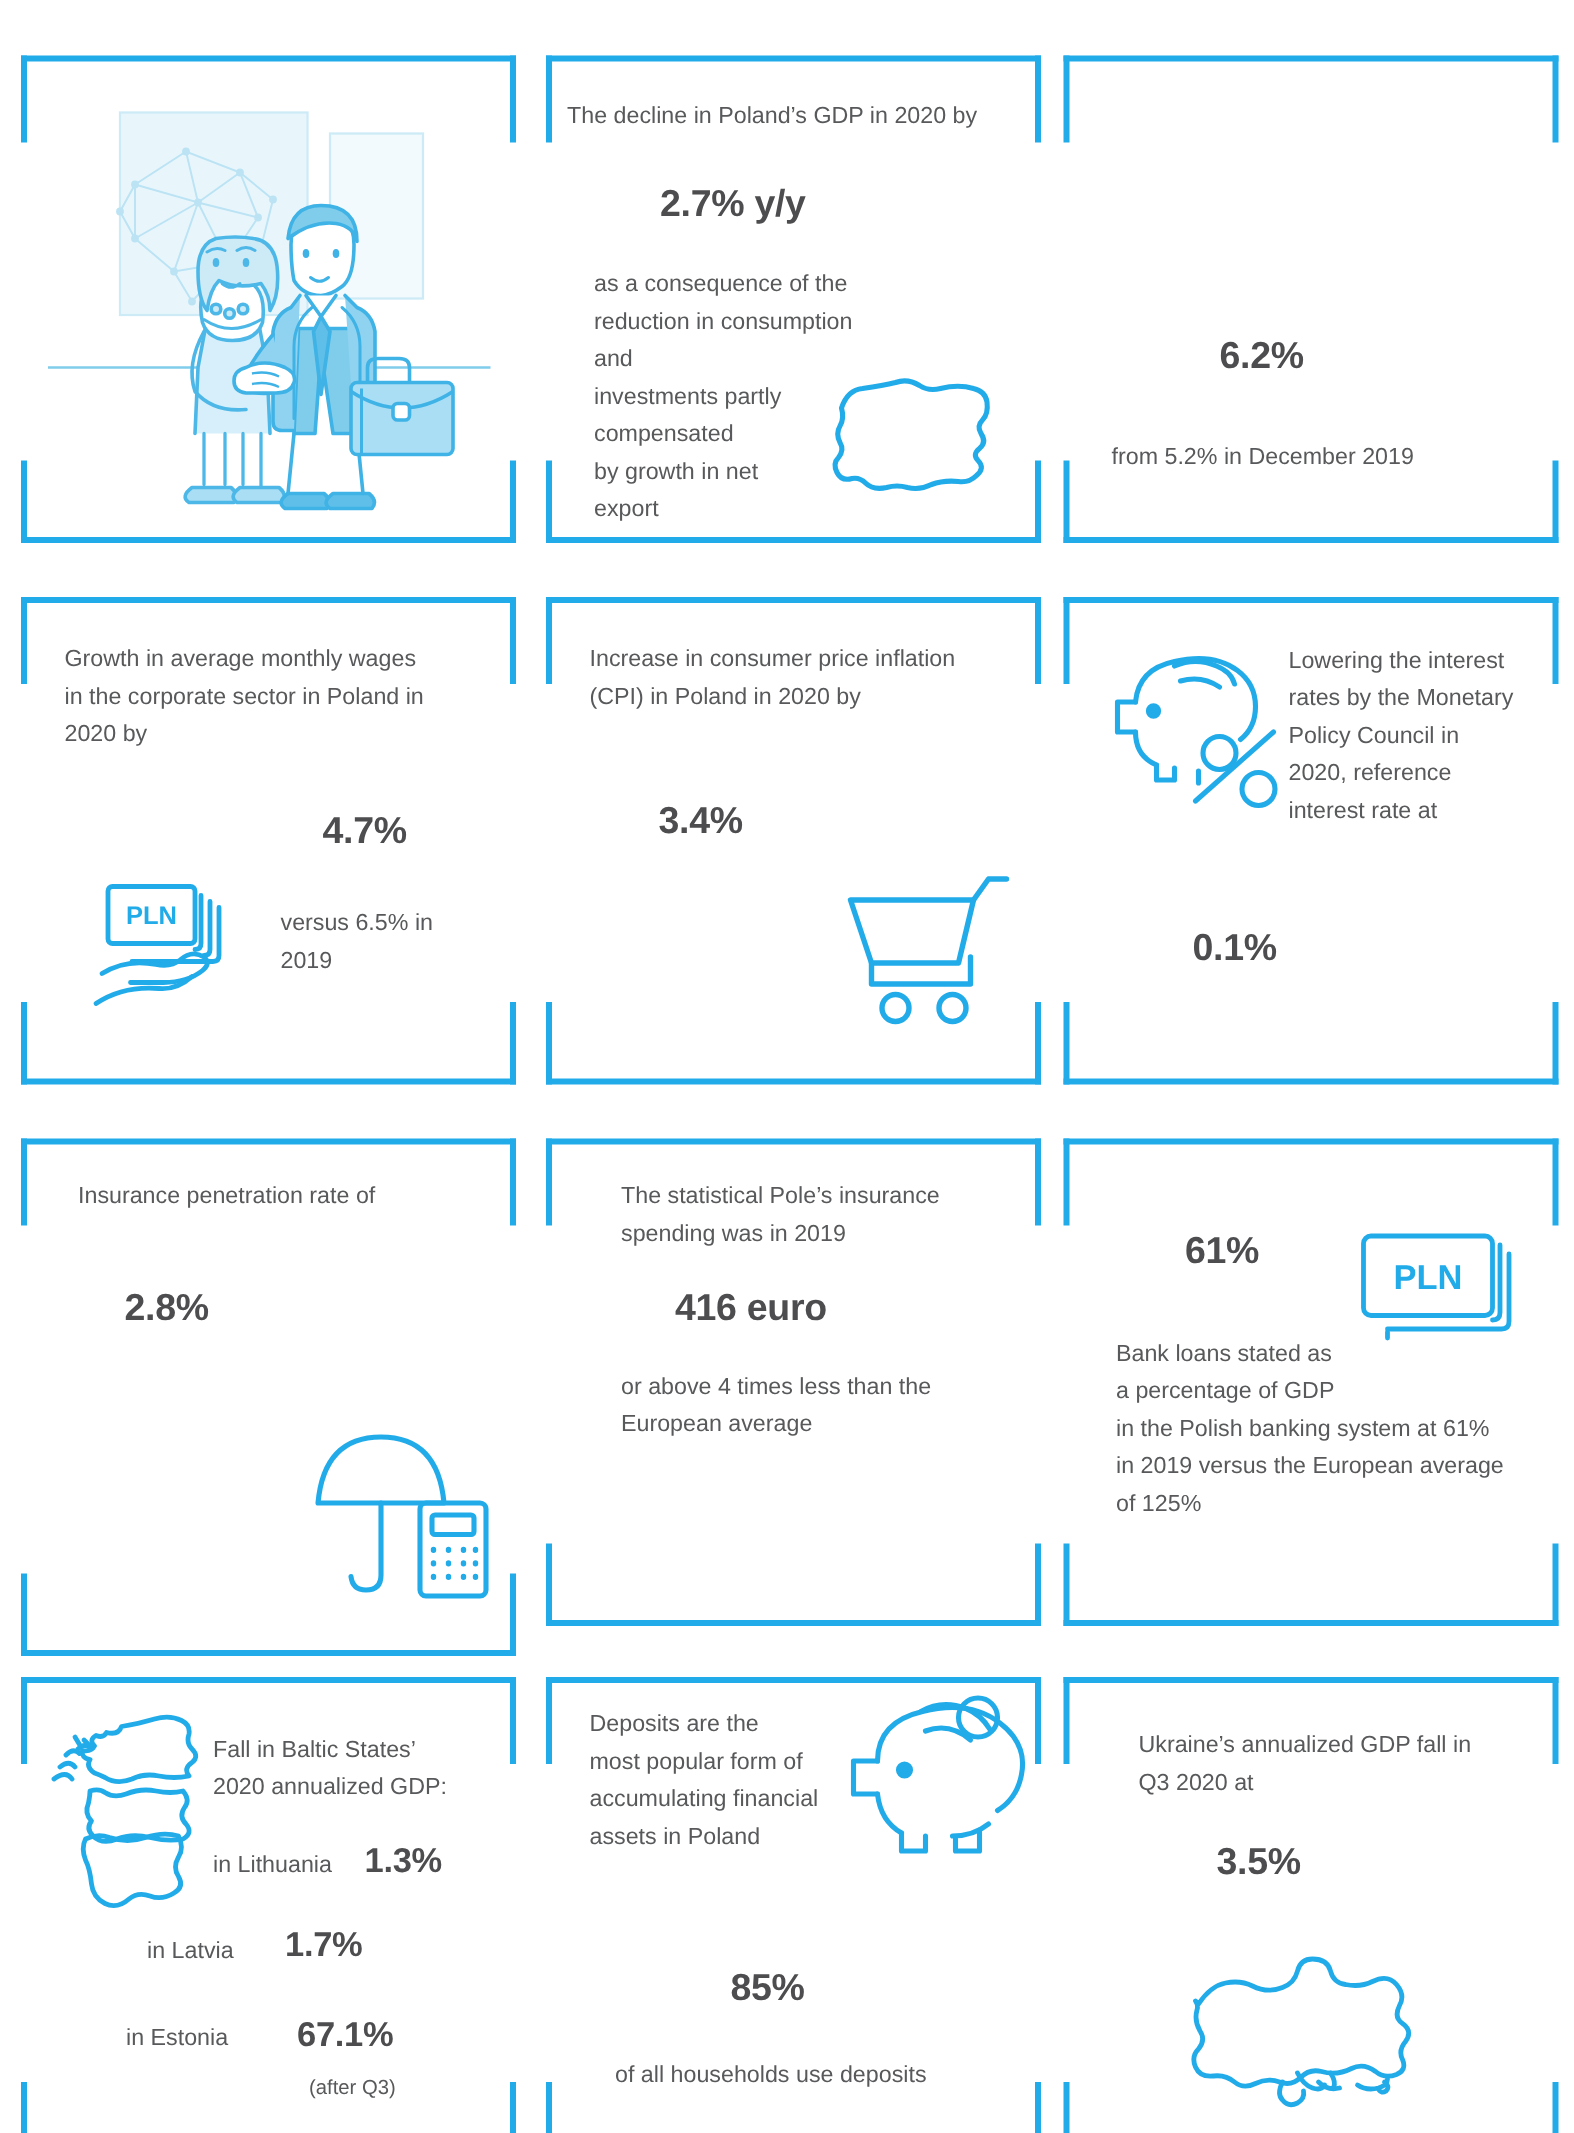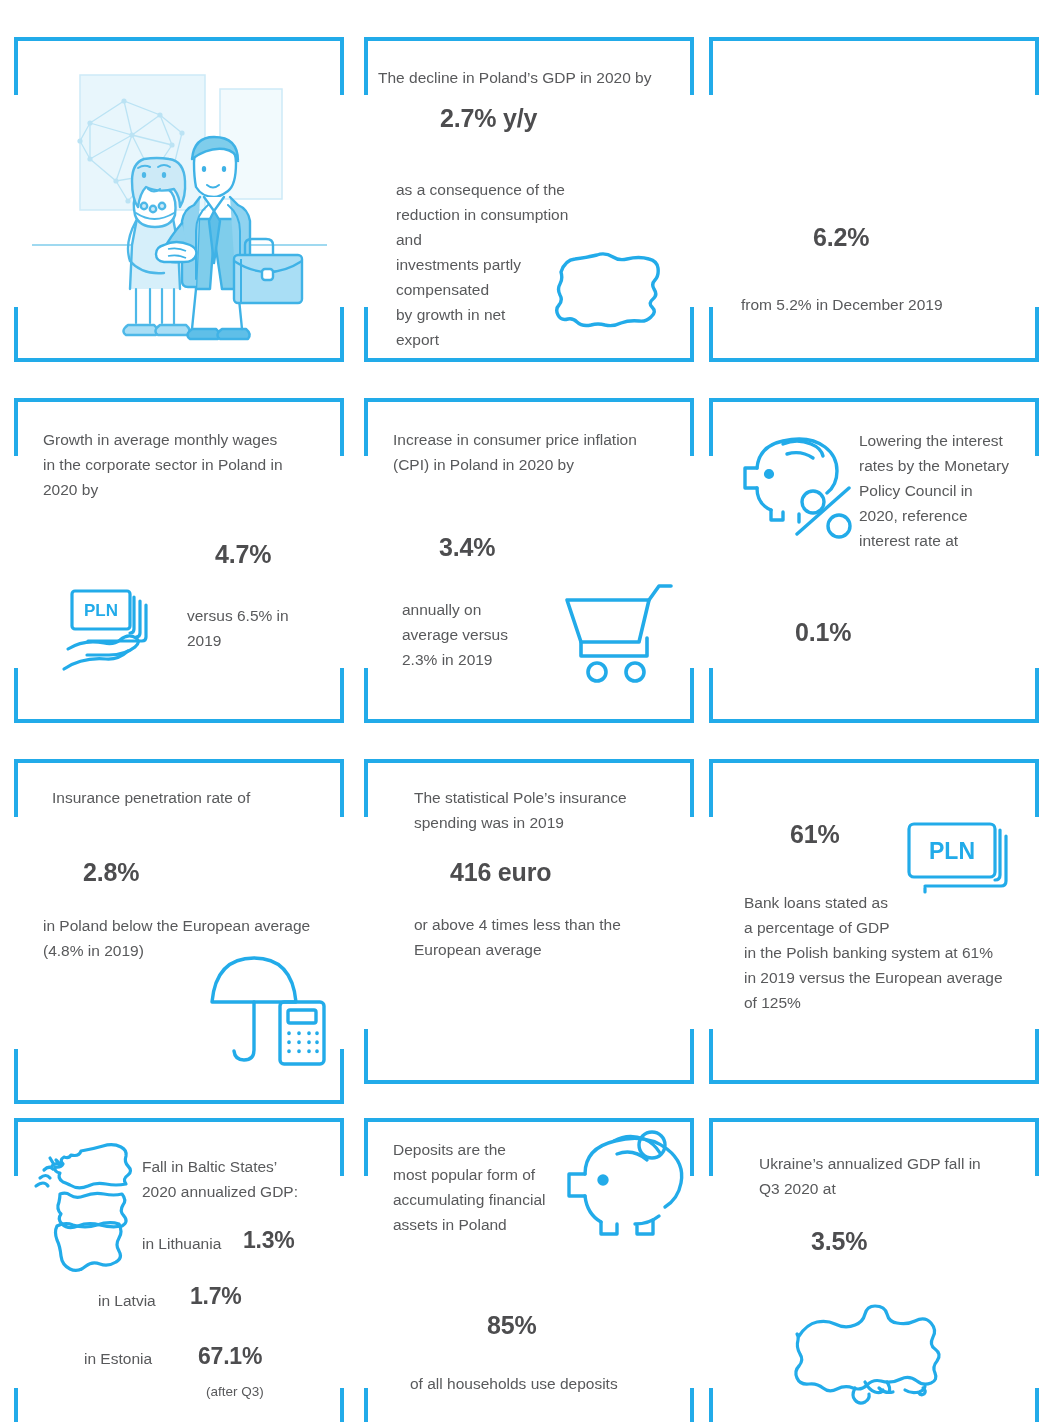--- a/index.html
+++ b/index.html
@@ -173,21 +173,21 @@
     <div class="frame">
       <div class="ln top"></div>
         <div class="ln bottom"></div>
       <div class="ln l-top"></div>
         <div class="ln l-bot"></div>
       <div class="ln r-top"></div>
         <div class="ln r-bot"></div>
     </div>
     <div class="card-body">
       <div class="t" style="left:14px; top:28px; width:310px;">The decline in Poland’s GDP in 2020 by</div>
-      <div class="big" style="left:76px; top:66px;">2.7% y/y</div>
+      <div class="big" style="left:76px; top:84px;">2.7% y/y</div>
       <div class="t" style="left:32px; top:140px; width:200px;">as a consequence of the
 reduction in consumption and
 investments partly
 compensated
 by growth in net
 export</div>
       <div class="ico" style="left:187px; top:207px;">
         <svg width="120" height="95" viewBox="0 0 120 95">
           <path d="M10 28 q4 -12 14 -13 q14 -2 22 -4 q8 -3 16 2 q6 4 14 2 q12 -3 22 0 q8 2 9 9 q1 8 -3 12 q-4 4 -1 9 q4 6 -1 10 q-5 4 -1 8 q5 5 -1 10 q-5 5 -12 4 q-10 -1 -18 2 q-8 4 -16 2 q-7 -2 -14 0 q-9 2 -14 -3 q-4 -4 -9 -3 q-7 2 -10 -4 q-3 -6 1 -10 q4 -5 1 -10 q-3 -6 0 -11 q3 -5 1 -12 z" fill="none" stroke="#22ABE9" stroke-width="3.4" stroke-linejoin="round" stroke-linecap="round"></path>
         </svg>
@@ -248,23 +248,20 @@
         <div class="ln bottom"></div>
       <div class="ln l-top"></div>
         <div class="ln l-bot"></div>
       <div class="ln r-top"></div>
         <div class="ln r-bot"></div>
     </div>
     <div class="card-body">
       <div class="t" style="left:29px; top:29px; width:300px;">Increase in consumer price inflation
 (CPI) in Poland in 2020 by</div>
       <div class="big" style="left:75px; top:134px;">3.4%</div>
-      <div class="t" style="left:38px; top:199px; width:130px;">annually on
-average versus
-2.3% in 2019</div>
       <div class="ico" style="left:197px; top:182px;">
         <svg width="115" height="105" viewBox="0 0 115 105">
           <g fill="none" stroke="#22ABE9" stroke-width="3.6" stroke-linejoin="round" stroke-linecap="round">
             <path d="M6 20 L88 20 L78 62 L20 62 Z"></path>
             <path d="M88 20 L98 6 L110 6"></path>
             <path d="M20 62 L20 76 L86 76 L86 58"></path>
             <circle cx="36" cy="92" r="9"></circle>
             <circle cx="74" cy="92" r="9"></circle>
           </g>
         </svg>
@@ -313,22 +310,20 @@
       <div class="ln top"></div>
         <div class="ln bottom"></div>
       <div class="ln l-top"></div>
         <div class="ln l-bot"></div>
       <div class="ln r-top"></div>
         <div class="ln r-bot"></div>
     </div>
     <div class="card-body">
       <div class="t" style="left:38px; top:26px; width:280px;">Insurance penetration rate of</div>
       <div class="big" style="left:69px; top:98px;">2.8%</div>
-      <div class="t" style="left:29px; top:154px; width:300px;">in Poland below the European average
-(4.8% in 2019)</div>
       <div class="ico" style="left:194px; top:195px;">
         <svg width="125" height="115" viewBox="0 0 125 115">
           <g fill="none" stroke="#22ABE9" stroke-width="3.4" stroke-linejoin="round" stroke-linecap="round">
             <path d="M4 48 q4 -44 42 -44 q38 0 42 44 z"></path>
             <path d="M46 48 L46 96 q0 10 -10 10 q-9 0 -10 -9"></path>
             <rect x="72" y="48" width="44" height="62" rx="4"></rect>
             <rect x="80" y="56" width="28" height="13" rx="2"></rect>
             <g stroke-width="3.6" stroke-linecap="round">
               <path d="M81 79 l0 0.5 M91 79 l0 0.5 M101 79 l0 0.5 M109 79 l0 0.5"></path>
               <path d="M81 88 l0 0.5 M91 88 l0 0.5 M101 88 l0 0.5 M109 88 l0 0.5"></path>

